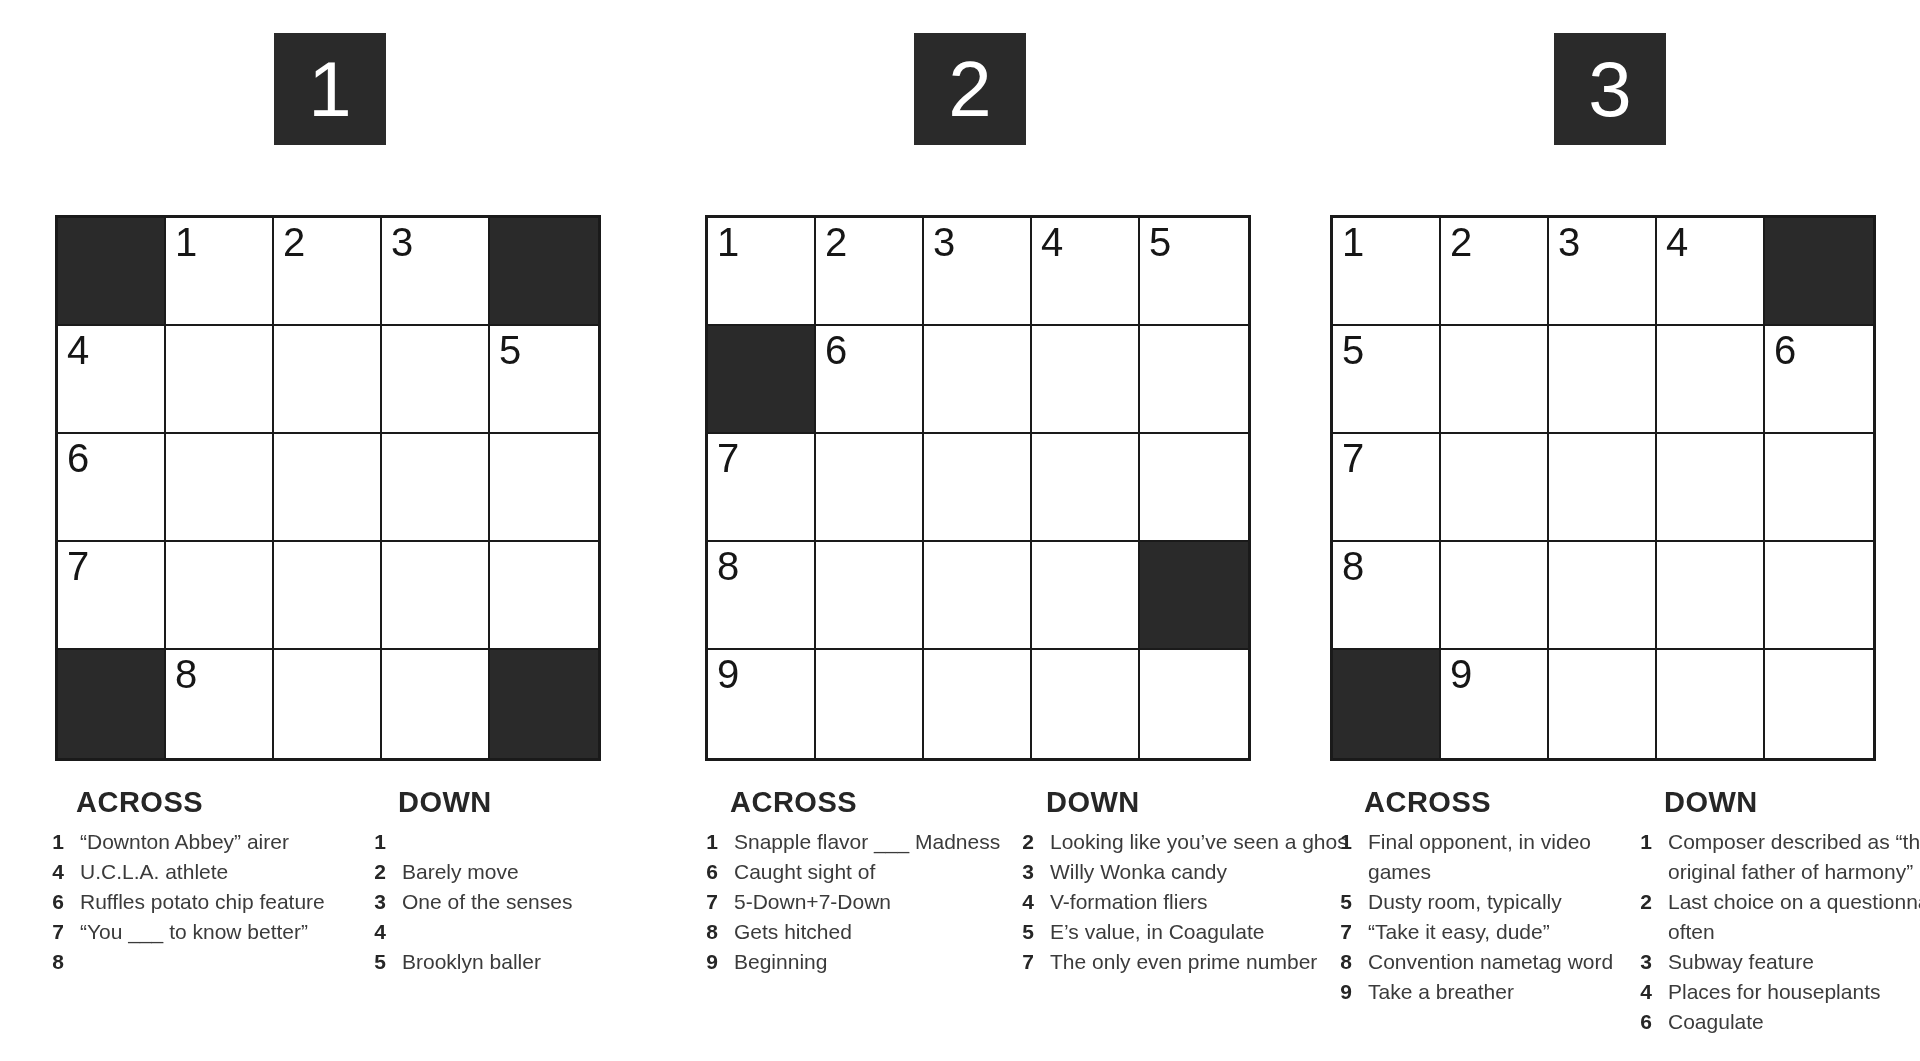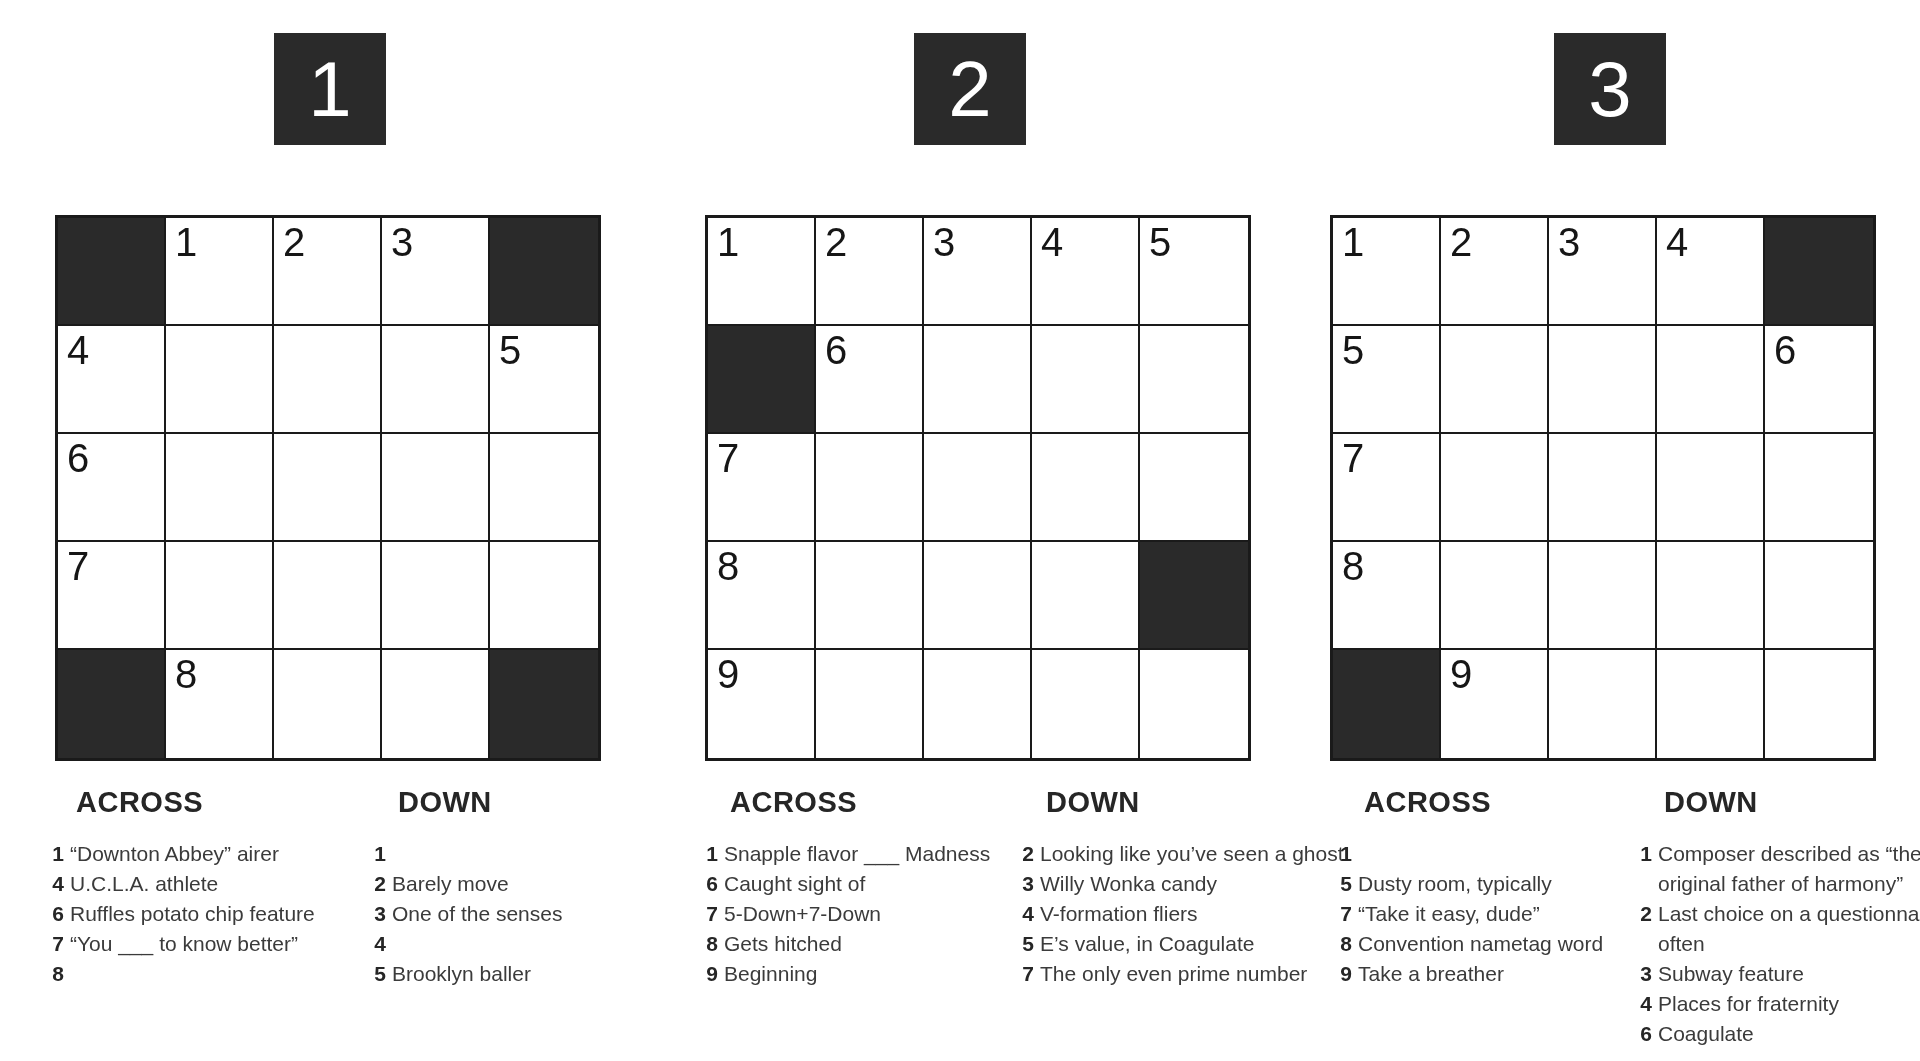--- a/index.html
+++ b/index.html
@@ -49,28 +49,28 @@
   }
   #p1 .clues.across{left:40px}
   #p1 .clues.down{left:362px}
   #p2 .clues.across{left:694px}
   #p2 .clues.down{left:1010px;width:338px;overflow:hidden;height:262px}
   #p3 .clues.across{left:1328px}
   #p3 .clues.down{left:1628px;width:292px;overflow:hidden;height:262px}
 
   .clue-heading{
     font-weight:bold;font-size:29px;color:#262626;
-    margin-left:36px;margin-bottom:20px;letter-spacing:0.5px;
+    margin-left:36px;margin-bottom:8px;letter-spacing:0.5px;
   }
   .clue{display:flex;line-height:30px;}
   .clue-num{
     width:24px;flex-shrink:0;text-align:right;
     font-weight:bold;color:#262626;
   }
-  .clue-body{margin-left:6px;}
+  .clue-body{margin-left:16px;}
   .clue-body .line{display:block;white-space:nowrap;}
 </style>
 </head>
 <body>
 
 <div id="p1">
   <div class="label-box">1</div>
   <div class="grid">
       <div class="cell black"></div>
       <div class="cell">
@@ -341,20 +341,24 @@
       </div>
       <div class="cell last-row"></div>
       <div class="cell last-row"></div>
       <div class="cell last-col last-row"></div>
     </div>
   <div class="clues across">
     <div class="clue-heading">ACROSS</div>
     <div class="clue-list">
         <div class="clue">
           <span class="clue-num">1</span>
+          <span class="clue-body">
+            <span class="line">Final opponent, in video</span>
+            <span class="line">games</span>
+          </span>
         </div>
         <div class="clue">
           <span class="clue-num">5</span>
           <span class="clue-body">
             <span class="line">Dusty room, typically</span>
           </span>
         </div>
         <div class="clue">
           <span class="clue-num">7</span>
           <span class="clue-body">
@@ -394,21 +398,21 @@
         </div>
         <div class="clue">
           <span class="clue-num">3</span>
           <span class="clue-body">
             <span class="line">Subway feature</span>
           </span>
         </div>
         <div class="clue">
           <span class="clue-num">4</span>
           <span class="clue-body">
-            <span class="line">Places for fraternity</span>
+            <span class="line">Places for houseplants</span>
           </span>
         </div>
         <div class="clue">
           <span class="clue-num">6</span>
           <span class="clue-body">
             <span class="line">Coagulate</span>
           </span>
         </div>
       </div>
   </div>

